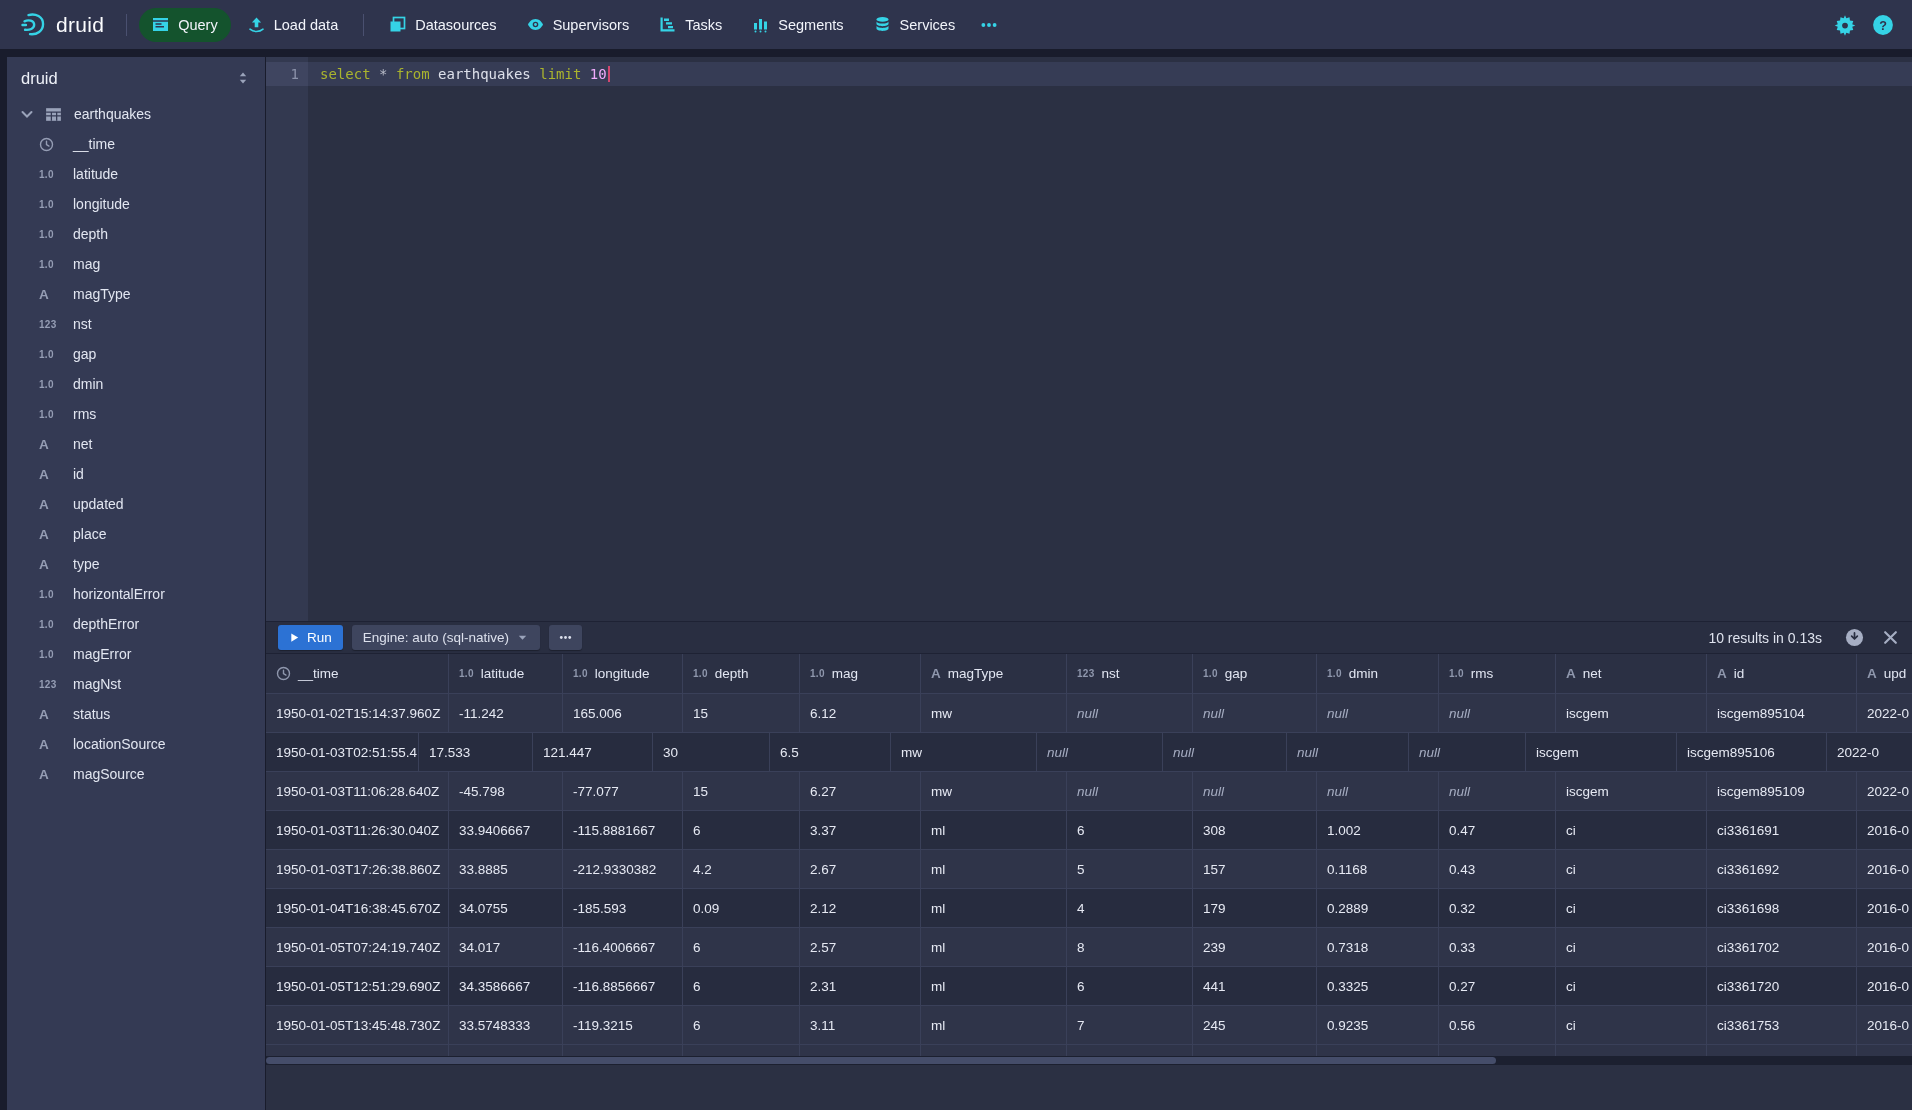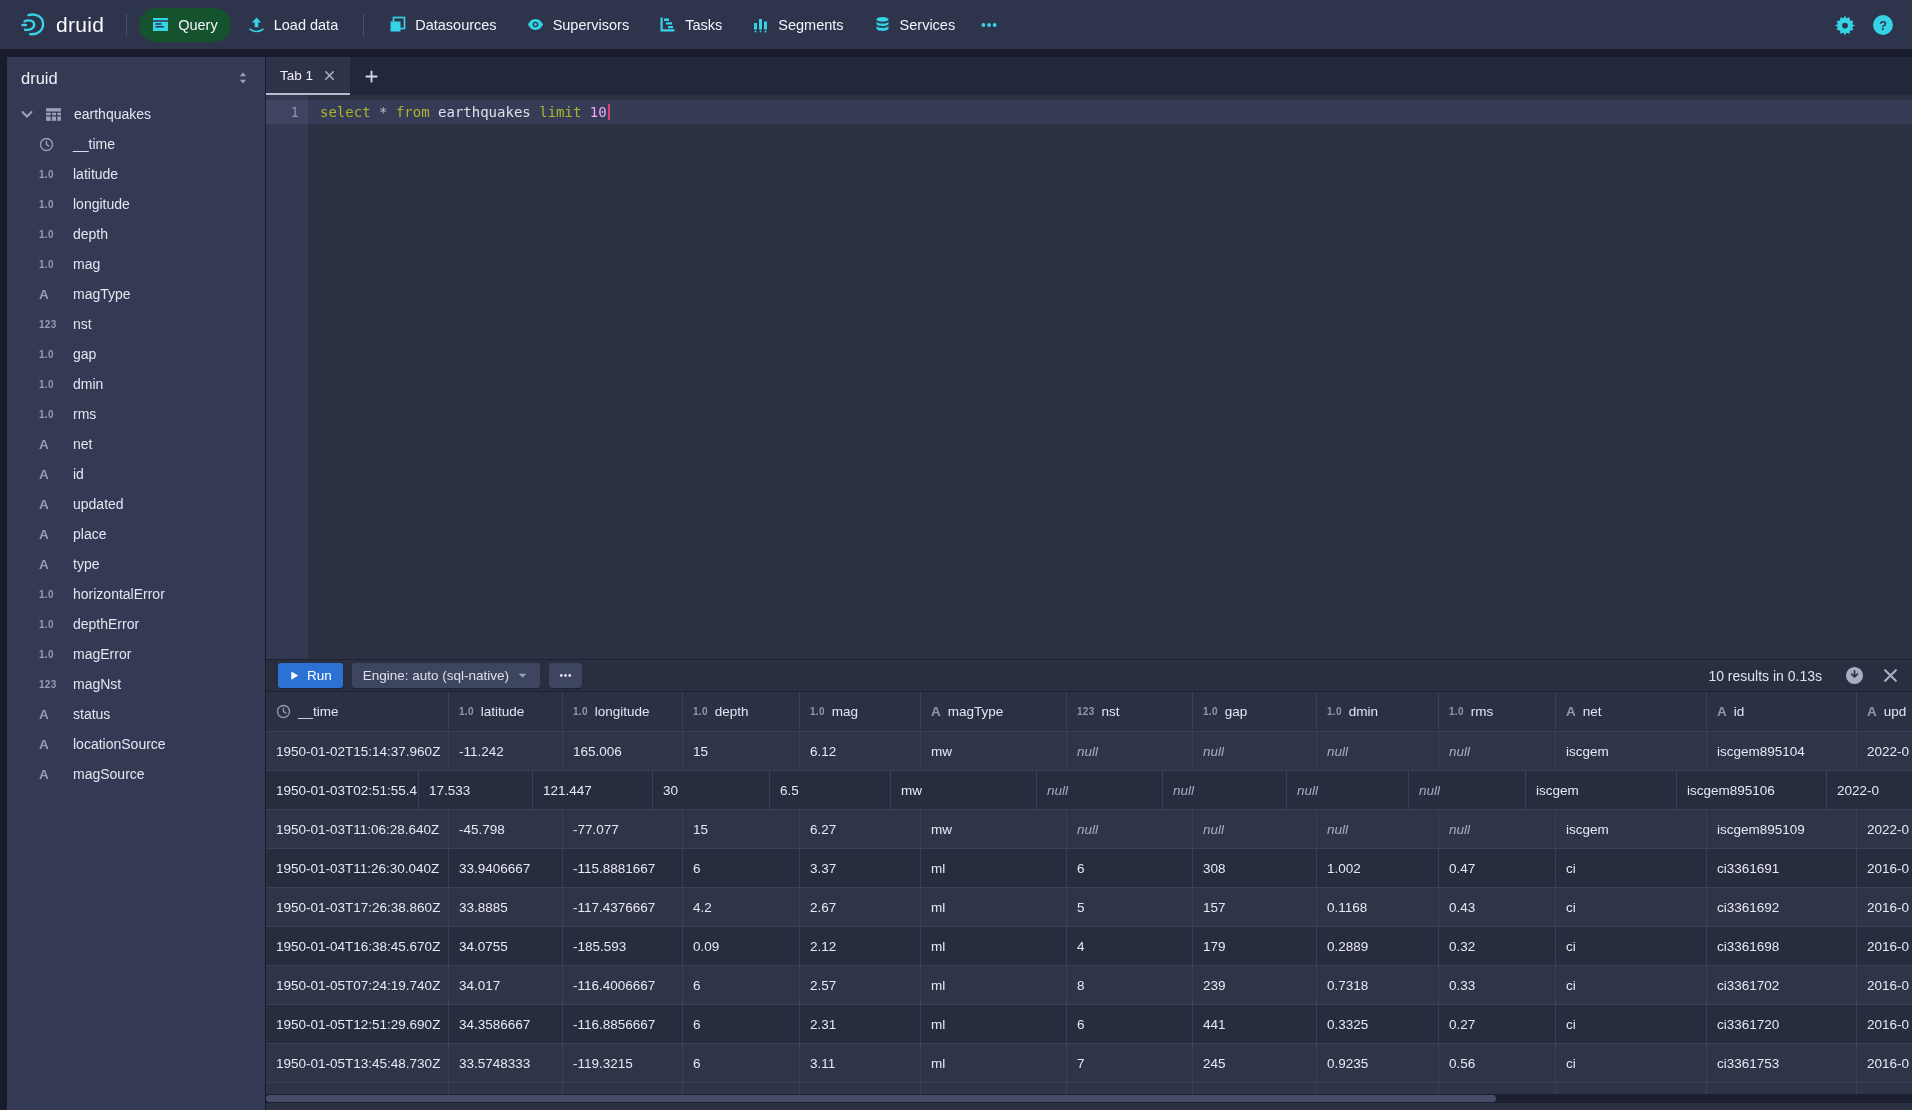--- a/index.html
+++ b/index.html
@@ -373,35 +373,20 @@
         <span class="type-ico">
           <span class="tstr">A</span>
         </span>
         <span class="tr-label">magSource</span>
       </div>
     </div>
 </div>
 
 <div class="main">
 
-  <div class="tabbar">
-    <div class="tab">
-      <span>Tab 1</span>
-      <span class="tab-close">
-        <svg viewBox="0 0 14 14" fill="none" stroke="currentColor" stroke-width="1.7" stroke-linecap="round">
-            <path d="M3 3l8 8M11 3l-8 8"></path>
-          </svg>
-      </span>
-    </div>
-    <div class="tab-add">
-      <svg viewBox="0 0 16 16" fill="none" stroke="currentColor" stroke-width="2" stroke-linecap="round">
-          <path d="M8 2.5v11M2.5 8h11"></path>
-        </svg>
-    </div>
-  </div>
 
   <div class="editor">
     <div class="gutter"></div>
     <div class="code-line">
       <span class="line-no">1</span>
       <span class="code-text" id="code-tokens"><span class="tok-keyword">select</span><span class="tok-plain"> </span><span class="tok-operator">*</span><span class="tok-plain"> </span><span class="tok-keyword">from</span><span class="tok-plain"> </span><span class="tok-ident">earthquakes</span><span class="tok-plain"> </span><span class="tok-keyword">limit</span><span class="tok-plain"> </span><span class="tok-number">10</span></span>
       <span class="caret"></span>
     </div>
   </div>
 
@@ -583,21 +568,21 @@
           <div class="rcell" style="width: 124px;">308</div>
           <div class="rcell" style="width: 122px;">1.002</div>
           <div class="rcell" style="width: 117px;">0.47</div>
           <div class="rcell" style="width: 151px;">ci</div>
           <div class="rcell" style="width: 150px;">ci3361691</div>
           <div class="rcell" style="width: 250px;">2016-0</div>
         </div>
         <div class="rrow odd">
           <div class="rcell" style="width: 183px;">1950-01-03T17:26:38.860Z</div>
           <div class="rcell" style="width: 114px;">33.8885</div>
-          <div class="rcell" style="width: 120px;">-117.4376667</div>
+          <div class="rcell" style="width: 120px;">-212.9330382</div>
           <div class="rcell" style="width: 117px;">4.2</div>
           <div class="rcell" style="width: 121px;">2.67</div>
           <div class="rcell" style="width: 146px;">ml</div>
           <div class="rcell" style="width: 126px;">5</div>
           <div class="rcell" style="width: 124px;">157</div>
           <div class="rcell" style="width: 122px;">0.1168</div>
           <div class="rcell" style="width: 117px;">0.43</div>
           <div class="rcell" style="width: 151px;">ci</div>
           <div class="rcell" style="width: 150px;">ci3361692</div>
           <div class="rcell" style="width: 250px;">2016-0</div>

